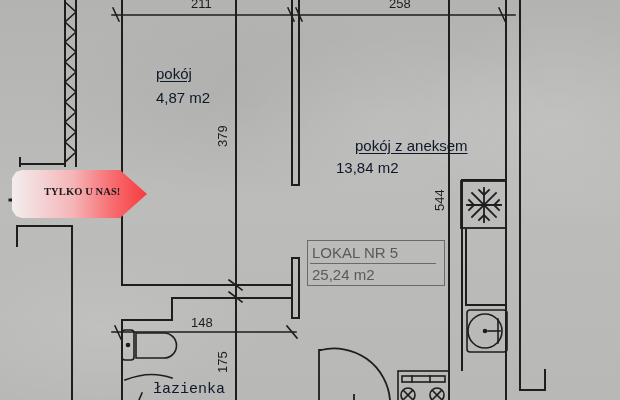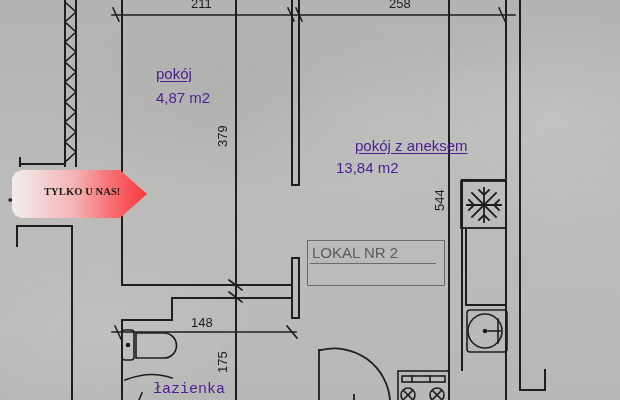--- a/index.html
+++ b/index.html
@@ -12,21 +12,21 @@
     position: absolute; inset: 0;
     background:
       radial-gradient(ellipse 260px 120px at 380px 120px, rgba(255,255,255,0.10), rgba(255,255,255,0) 70%),
       radial-gradient(ellipse 200px 160px at 560px 120px, rgba(255,255,255,0.12), rgba(255,255,255,0) 70%),
       radial-gradient(ellipse 240px 120px at 100px 330px, rgba(255,255,255,0.10), rgba(255,255,255,0) 70%),
       radial-gradient(ellipse 300px 140px at 250px 100px, rgba(0,0,0,0.04), rgba(0,0,0,0) 70%),
       linear-gradient(180deg, #b3b3b1 0%, #bcbcba 50%, #b8b8b6 100%);
   }
   svg.plan { position: absolute; left: 0; top: 0; }
   .lbl {
-    position: absolute; color: #4c1d95; font-size: 15px; line-height: 17px;
+    position: absolute; color: #0f172a; font-size: 15px; line-height: 17px;
     white-space: nowrap;
   }
   .lbl.u { text-decoration: underline; text-underline-offset: 2px; }
   .dim {
     position: absolute; color: #1c1c1c; font-size: 13px; line-height: 14px; white-space: nowrap;
   }
   .dim.vert { transform: rotate(-90deg); transform-origin: left top; }
   .lokal {
     position: absolute; left: 307px; top: 240px; width: 138px; height: 46px;
     border: 1.5px solid #6a6a6a; box-sizing: border-box; color: #5a5a5a;
@@ -163,19 +163,20 @@
 <div class="lbl" style="left:153px; top:381px;font-family:Liberation Mono, monospace;">łazienka</div>
 
 <div class="dim" style="left:191px; top:-3px;">211</div>
 <div class="dim" style="left:389px; top:-3px;">258</div>
 <div class="dim vert" style="left:216px; top:147px;">379</div>
 <div class="dim vert" style="left:433px; top:211px;">544</div>
 <div class="dim" style="left:191px; top:316px;">148</div>
 <div class="dim vert" style="left:216px; top:373px;">175</div>
 
 <div class="lokal">
-  <div class="l1">LOKAL NR 2</div>
+  <div class="l1">LOKAL NR 5</div>
   <div class="sep"></div>
+  <div class="l2">25,24 m2</div>
 </div>
 
 <div class="badge">
   <span>TYLKO U NAS!</span>
 </div>
 
 </body></html>

